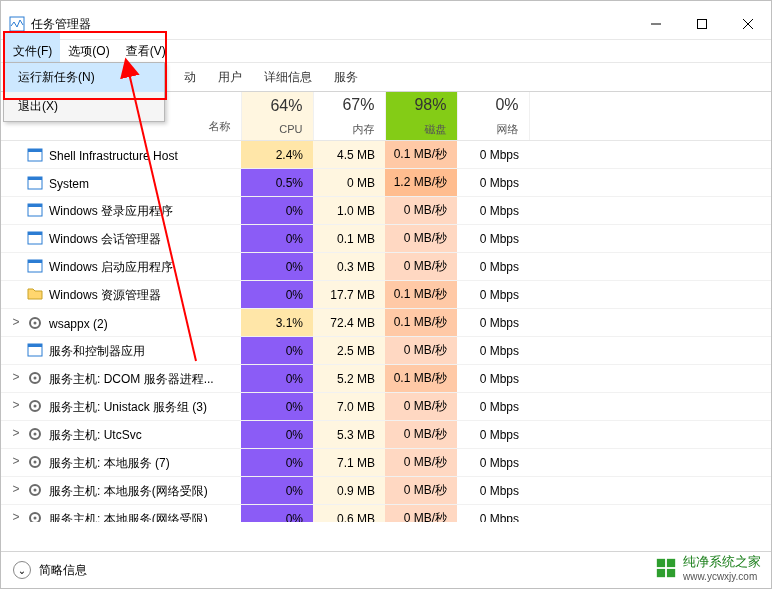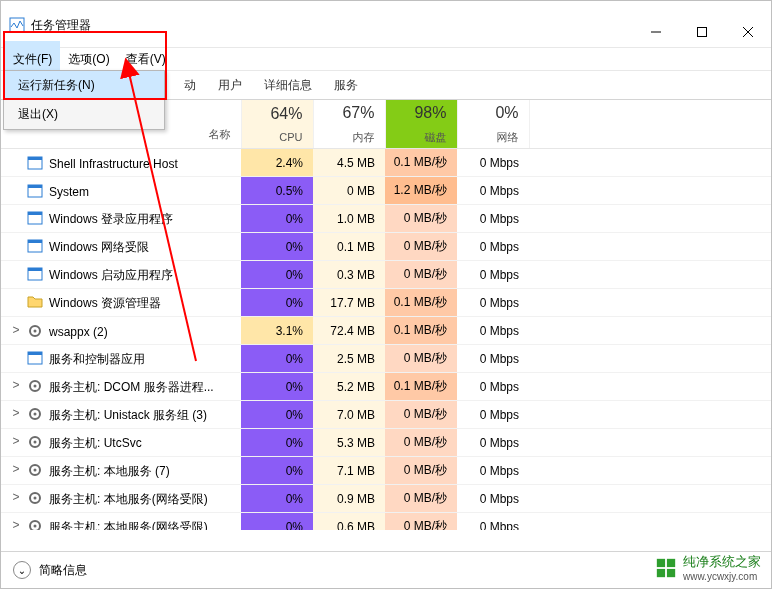--- a/index.html
+++ b/index.html
@@ -1,17 +1,17 @@
 <!DOCTYPE html>
 <html><head>
 <meta charset="utf-8">
 <style>
 html,body{margin:0;padding:0;font-family:"Microsoft YaHei",Segoe UI,Arial,sans-serif;font-size:12px;color:#000;background:#fff}
 .window{width:772px;height:589px;position:relative;border:1px solid #bfbfbf;box-sizing:border-box;overflow:hidden}
-.titlebar{height:30px;display:flex;align-items:flex-start;padding:16px 0 0 8px;border-bottom:1px solid #e8e8e8}
+.titlebar{height:30px;display:flex;align-items:center;padding:8px 0 0 8px;border-bottom:1px solid #e8e8e8}
 .title-icon{width:16px;height:16px;margin-right:6px}
 .title-text{font-size:12px}
 .win-controls{margin-left:auto;display:flex}
 .win-btn{width:46px;height:30px;display:flex;align-items:center;justify-content:center;color:#000}
 .menubar{height:22px;display:flex;align-items:center;padding:0 4px;border-bottom:1px solid #e8e8e8;position:relative}
 .menu-item{padding:10px 8px;cursor:default}
 .menu-item.active{background:#cde8ff}
 .dropdown{position:absolute;top:22px;left:2px;width:160px;background:#f5f5f5;border:1px solid #b8b8b8;box-shadow:2px 2px 4px rgba(0,0,0,0.2);z-index:50}
 .dropdown-item{padding:6px 14px;font-size:12px}
 .dropdown-item.hi{background:#cde8ff}
@@ -149,21 +149,21 @@
             <td class="num bg-cpu">0%</td>
             <td class="num bg-mem">1.0 MB</td>
             <td class="num bg-disk">0 MB/秒</td>
             <td class="num">0 Mbps</td>
             <td></td>
           </tr>
           <tr>
             <td class="name-cell"><span class="proc-icon"><svg viewBox="0 0 16 16">
                   <rect x="1" y="2" width="14" height="12" fill="#fff" stroke="#2b7cd3"></rect>
                   <rect x="1" y="2" width="14" height="3" fill="#2b7cd3"></rect>
-                </svg></span><span>Windows 网络受限</span></td>
+                </svg></span><span>Windows 会话管理器</span></td>
             <td class="num bg-cpu">0%</td>
             <td class="num bg-mem">0.1 MB</td>
             <td class="num bg-disk">0 MB/秒</td>
             <td class="num">0 Mbps</td>
             <td></td>
           </tr>
           <tr>
             <td class="name-cell"><span class="proc-icon"><svg viewBox="0 0 16 16">
                   <rect x="1" y="2" width="14" height="12" fill="#fff" stroke="#2b7cd3"></rect>
                   <rect x="1" y="2" width="14" height="3" fill="#2b7cd3"></rect>

